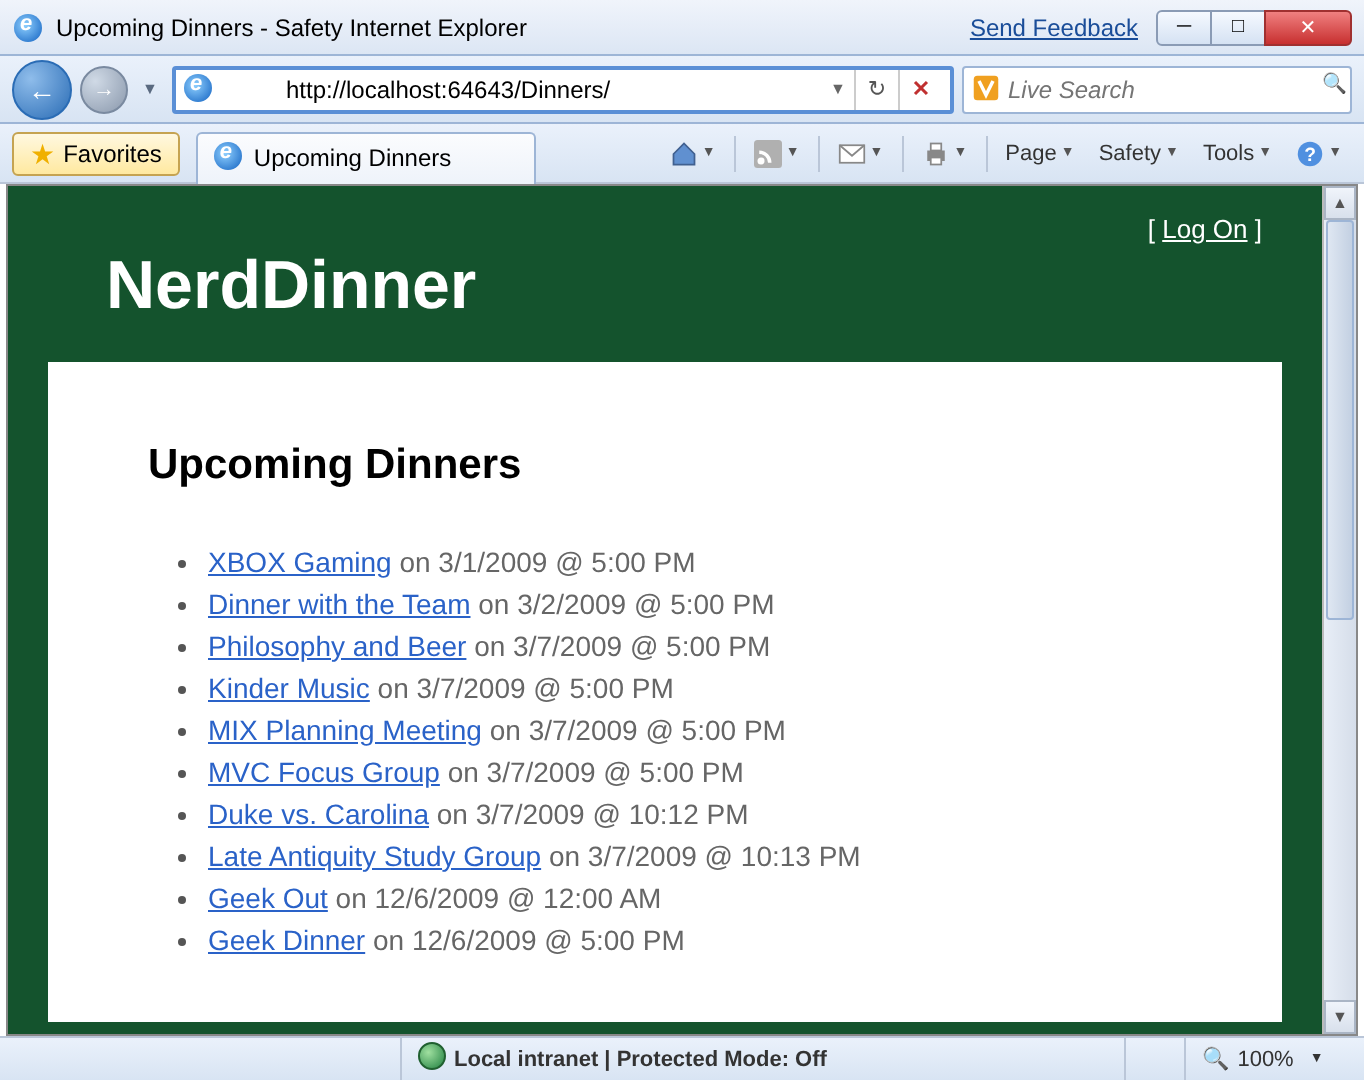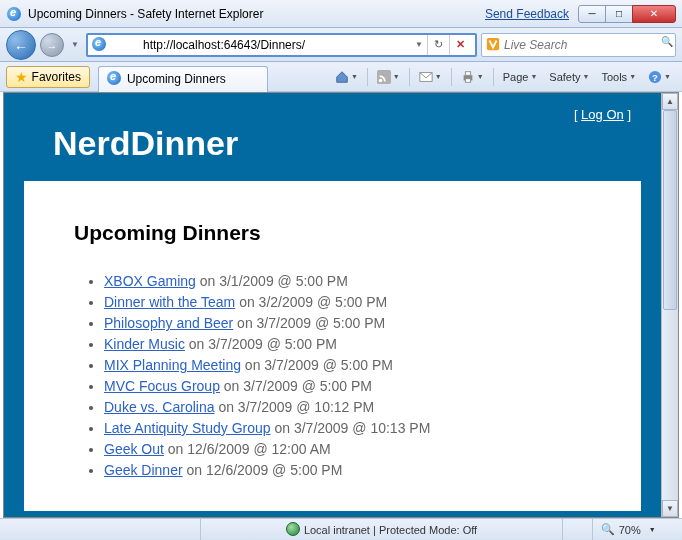--- a/index.html
+++ b/index.html
@@ -37,21 +37,21 @@
 .favbtn .star { color: #f0b000; font-size: 14px; }
 .tabset { margin-left: 8px; display: flex; align-items: flex-end; height: 30px; }
 .tab { height: 26px; min-width: 170px; background: linear-gradient(#fbfcfe,#eef3fa); border: 1px solid #9db5d6; border-bottom: none; border-radius: 3px 3px 0 0; display: flex; align-items: center; padding: 0 8px; gap: 6px; font-size: 12px; margin-top: 4px; }
 .toolbar-right { margin-left: auto; display: flex; align-items: center; gap: 2px; }
 .tbtn { height: 22px; padding: 0 4px; display: flex; align-items: center; gap: 0; font-size: 11px; color: #333; border: 1px solid transparent; }
 .tbtn .drop { font-size: 7px; color: #555; margin-left: 2px; }
 .sep { width: 1px; height: 18px; background: #bac6d8; margin: 0 2px; }
 
 
 .content-wrap { position: absolute; top: 92px; bottom: 22px; left: 3px; right: 3px; background: #fff; border: 1px solid #888; display: flex; }
-.content { flex: 1; overflow: hidden; background: #0369a1; }
+.content { flex: 1; overflow: hidden; background: #14532d; }
 .vscroll { width: 17px; background: linear-gradient(to right,#e8eef7,#d5dde9); border-left: 1px solid #bbb; position: relative; }
 .vscroll .arrow { height: 17px; background: linear-gradient(#f0f4fb,#d8e0ec); border: 1px solid #aab5c5; display: flex; align-items: center; justify-content: center; font-size: 8px; color: #555; }
 .vscroll .thumb { position: absolute; top: 17px; left: 1px; right: 1px; height: 200px; background: linear-gradient(to right,#dfe7f2,#c3d0e2); border: 1px solid #9db5d6; border-radius: 2px; }
 .vscroll .arrow.bot { position: absolute; bottom: 0; left: 0; right: 0; }
 
 .page { padding: 14px 20px; }
 .logrow { text-align: right; color: #fff; font-size: 13px; padding-right: 10px; }
 .logrow a { color: #fff; text-decoration: underline; }
 .sitetitle { color: #fff; font-size: 34px; font-weight: bold; font-family: Verdana, sans-serif; margin: 2px 0 18px 29px; }
 .navtabs { display: flex; justify-content: flex-end; gap: 6px; padding-right: 4px; }
@@ -60,21 +60,21 @@
 .whitebox h2 { font-family: Verdana, sans-serif; color: #000; font-size: 21px; font-weight: bold; margin-bottom: 28px; }
 .whitebox ul { list-style: disc; padding-left: 30px; color: #555; }
 .whitebox li { margin-bottom: 5px; font-size: 14px; font-family: Verdana, sans-serif; }
 .whitebox li a { color: #2a62c8; text-decoration: underline; }
 .whitebox li span.when { color: #666; }
 
 
 .statusbar { position: absolute; bottom: 0; left: 0; right: 0; height: 22px; background: linear-gradient(#eaf1fb,#d8e4f3); border-top: 1px solid #bac6d8; display: flex; align-items: center; font-size: 11px; color: #333; }
 .statusbar .seg { padding: 0 8px; border-left: 1px solid #bac6d8; height: 100%; display: flex; align-items: center; gap: 4px; }
 .statusbar .seg:first-child { border-left: none; flex: 0 0 200px; }
-.statusbar .zone { flex: 1; justify-content: center; }
+.statusbar .zone { flex: 1; justify-content: flex-start; font-weight: bold; }
 .statusbar .zoom { flex: 0 0 90px; }
 
 .ieicon { display: inline-block; width: 14px; height: 14px; border-radius: 50%; background: radial-gradient(circle at 40% 40%, #8fd0ff, #1060c0); position: relative; }
 .ieicon::after { content: "e"; position: absolute; top: -1px; left: 3px; color: #fff; font-size: 11px; font-weight: bold; font-style: italic; }
 .globe { display:inline-block; width:14px; height:14px; border-radius:50%; background: radial-gradient(circle at 35% 35%, #a0e0a0, #208040); border:1px solid #206030; }
 
 svg.icon { width: 14px; height: 14px; }
 </style>
 </head>
 <body>
@@ -215,16 +215,16 @@
 
 <div class="statusbar">
   <div class="seg"></div>
   <div class="seg zone">
     <span><span class="globe" style="position:relative;"></span></span>
     <span>Local intranet | Protected Mode: Off</span>
   </div>
   <div class="seg" style="flex:0 0 30px"></div>
   <div class="seg zoom">
     <span>🔍</span>
-    <span>70%</span>
+    <span>100%</span>
     <span class="drop" style="font-size:7px;margin-left:4px;">▼</span>
   </div>
 </div>
 
 </body></html>

